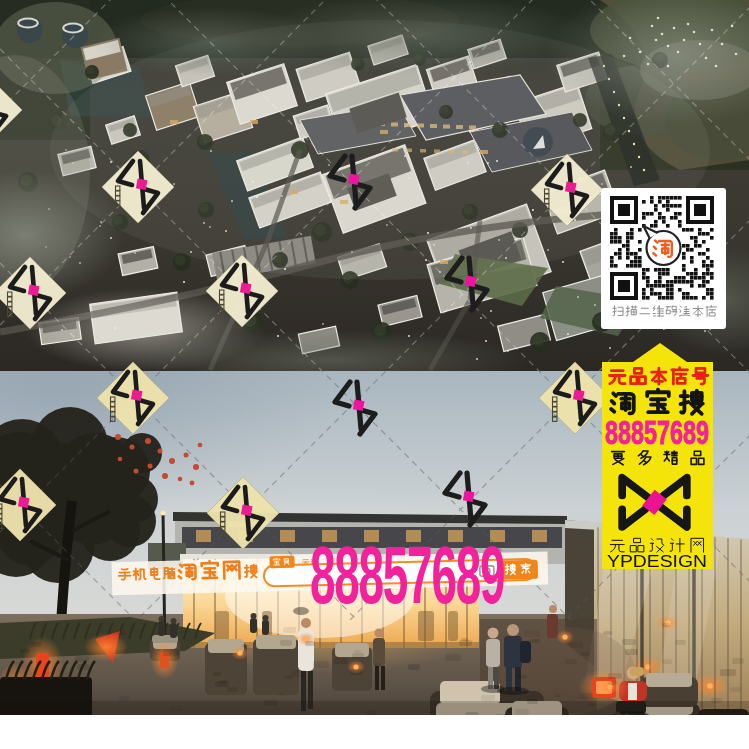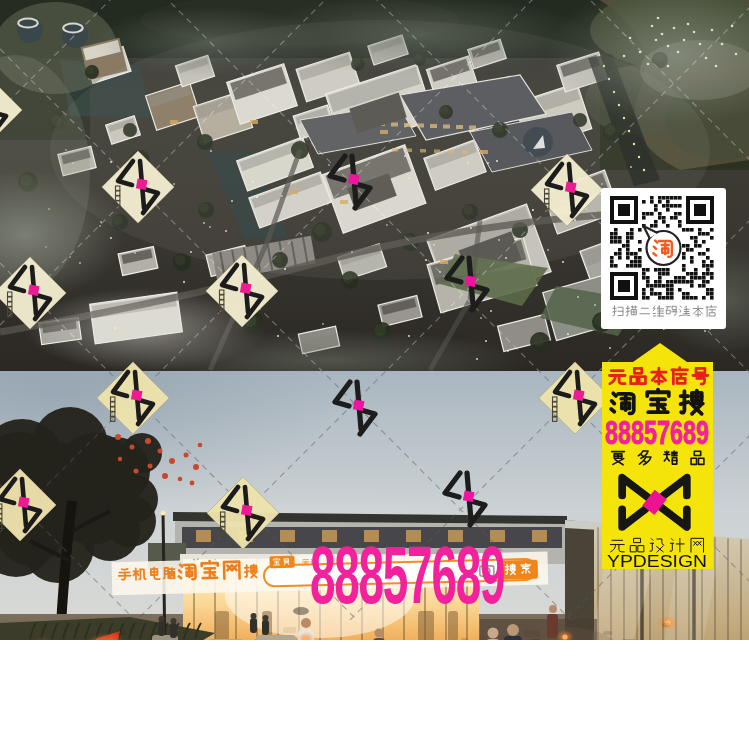--- a/index.html
+++ b/index.html
@@ -1,15 +1,15 @@
 <!DOCTYPE html>
 <html><head><meta charset="utf-8"><style>
 *{margin:0;padding:0;box-sizing:border-box}
 html,body{width:749px;height:749px;overflow:hidden;background:#fff;font-family:"Liberation Sans",sans-serif}
-#stage{position:relative;width:749px;height:640px;overflow:hidden}
+#stage{position:relative;width:749px;height:715px;overflow:hidden}
 #stage>svg,#stage>div{position:absolute}
 #top{left:0;top:0}
 #bot{left:0;top:371px}
 #wm{left:0;top:0}
 #qr{left:601px;top:188px}
 #sb{left:600px;top:340px}
 #bn{left:108px;top:550px}
 #pink{left:310px;top:528px;width:200px;font-weight:bold;font-size:74px;color:#f2219c;transform:scale(0.62,1.1);transform-origin:0 0;letter-spacing:-2px;white-space:nowrap}
 </style></head><body>
 <div id="stage">

